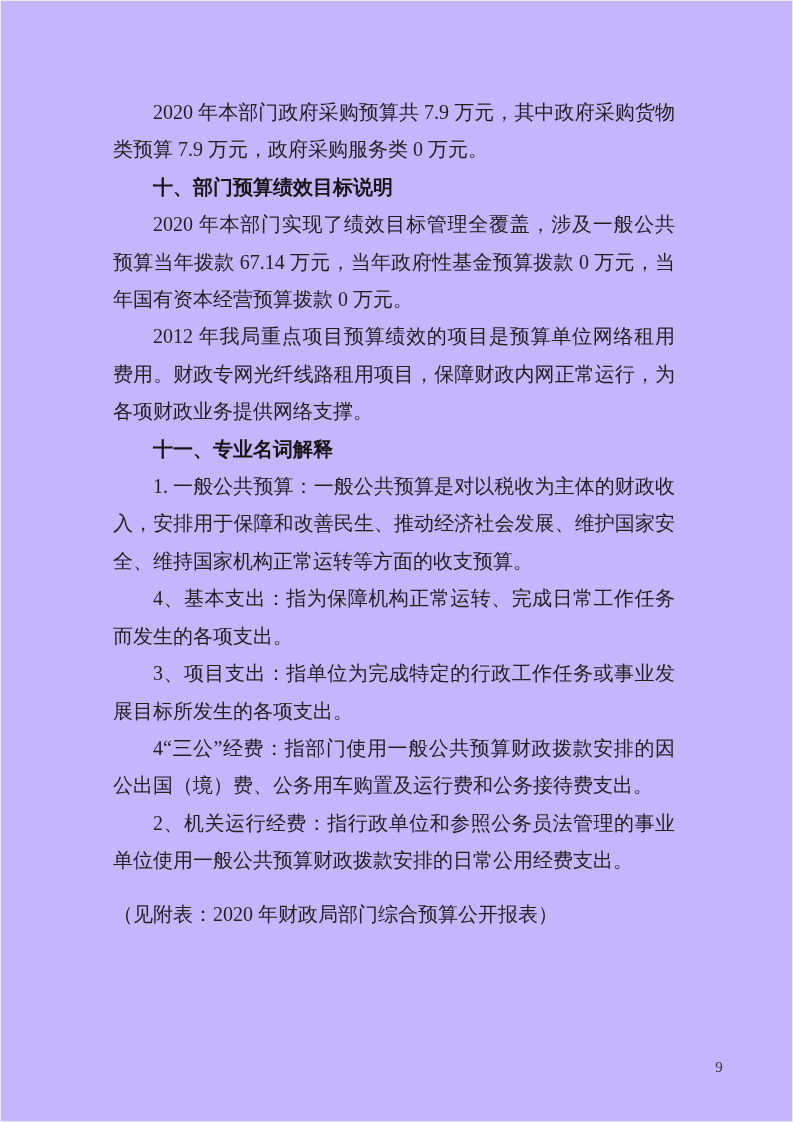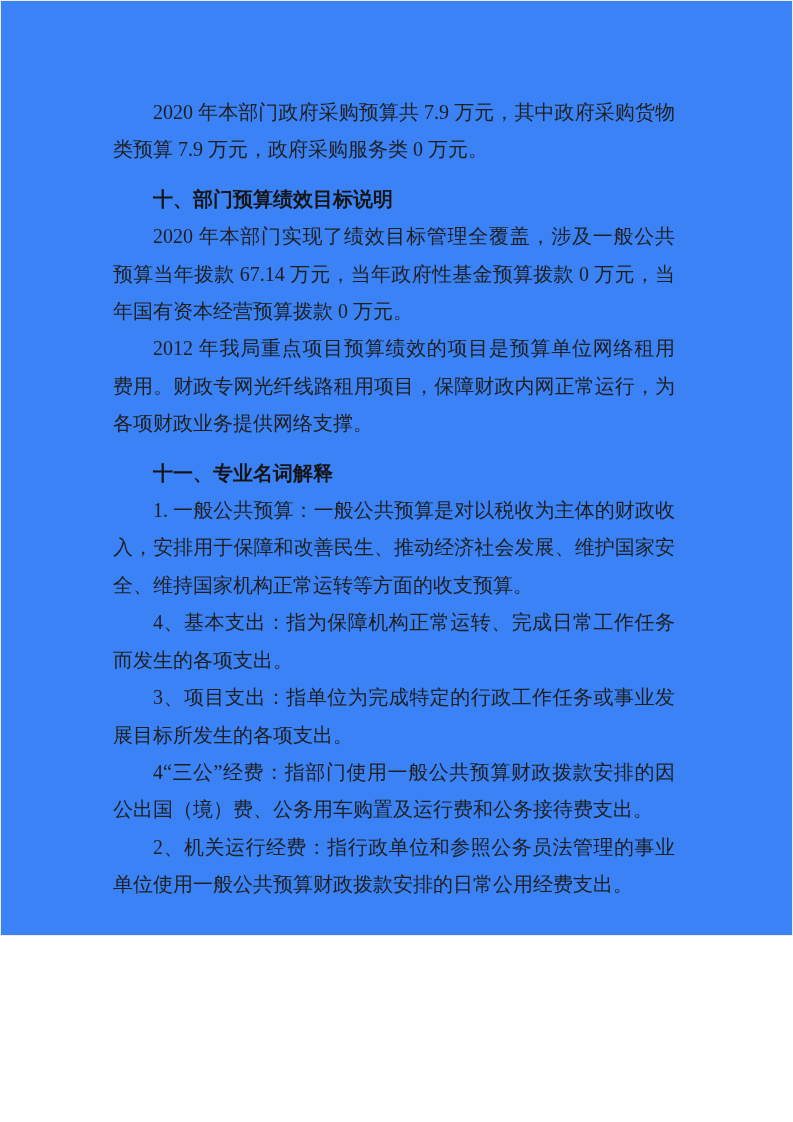--- a/index.html
+++ b/index.html
@@ -3,22 +3,22 @@
 <meta charset="utf-8">
 <style>
   html, body {
     margin: 0;
     padding: 0;
     background: #ffffff;
   }
   .page {
     position: relative;
     width: 793px;
-    height: 936px;
-    background: #3b82f6;
+    height: 1122px;
+    background: #c4b5fd;
     box-shadow: inset 0 0 0 1px #ededed;
     overflow: hidden;
     font-family: "Liberation Serif", "DejaVu Serif", serif;
     color: #1f1f1f;
   }
   .content {
     position: absolute;
     left: 113px;
     top: 94px;
     width: 562px;
@@ -30,21 +30,20 @@
     text-align: justify;
     text-indent: 2em;
     font-family: "Liberation Serif", "DejaVu Serif", serif;
     color: #1f1f1f;
   }
   .content p.inline-heading {
     font-family: "DejaVu Sans", "Liberation Sans", sans-serif;
     font-weight: bold;
     text-align: left;
     color: #151515;
-    margin-top: 12px;
   }
   .part-heading {
     margin: 20px 0 0 0 !important;
     text-indent: 0 !important;
     text-align: center !important;
     font-family: "DejaVu Sans", "Liberation Sans", sans-serif;
     font-weight: bold;
     font-size: 23px !important;
     letter-spacing: 2px;
     color: #111111;
@@ -74,15 +73,16 @@
     <p>2020 年本部门政府采购预算共 7.9 万元，其中政府采购货物类预算 7.9 万元，政府采购服务类 0 万元。</p>
     <p class="inline-heading">十、部门预算绩效目标说明</p>
     <p>2020 年本部门实现了绩效目标管理全覆盖，涉及一般公共预算当年拨款 67.14 万元，当年政府性基金预算拨款 0 万元，当年国有资本经营预算拨款 0 万元。</p>
     <p>2012 年我局重点项目预算绩效的项目是预算单位网络租用费用。财政专网光纤线路租用项目，保障财政内网正常运行，为各项财政业务提供网络支撑。</p>
     <p class="inline-heading">十一、专业名词解释</p>
     <p>1. 一般公共预算：一般公共预算是对以税收为主体的财政收入，安排用于保障和改善民生、推动经济社会发展、维护国家安全、维持国家机构正常运转等方面的收支预算。</p>
     <p>4、基本支出：指为保障机构正常运转、完成日常工作任务而发生的各项支出。</p>
     <p>3、项目支出：指单位为完成特定的行政工作任务或事业发展目标所发生的各项支出。</p>
     <p>4“三公”经费：指部门使用一般公共预算财政拨款安排的因公出国（境）费、公务用车购置及运行费和公务接待费支出。</p>
     <p>2、机关运行经费：指行政单位和参照公务员法管理的事业单位使用一般公共预算财政拨款安排的日常公用经费支出。</p>
+    <p class="appendix-note">（见附表：2020 年财政局部门综合预算公开报表）</p>
   </div>
   <div class="page-number">9</div>
 </div>
 
 </body></html>

